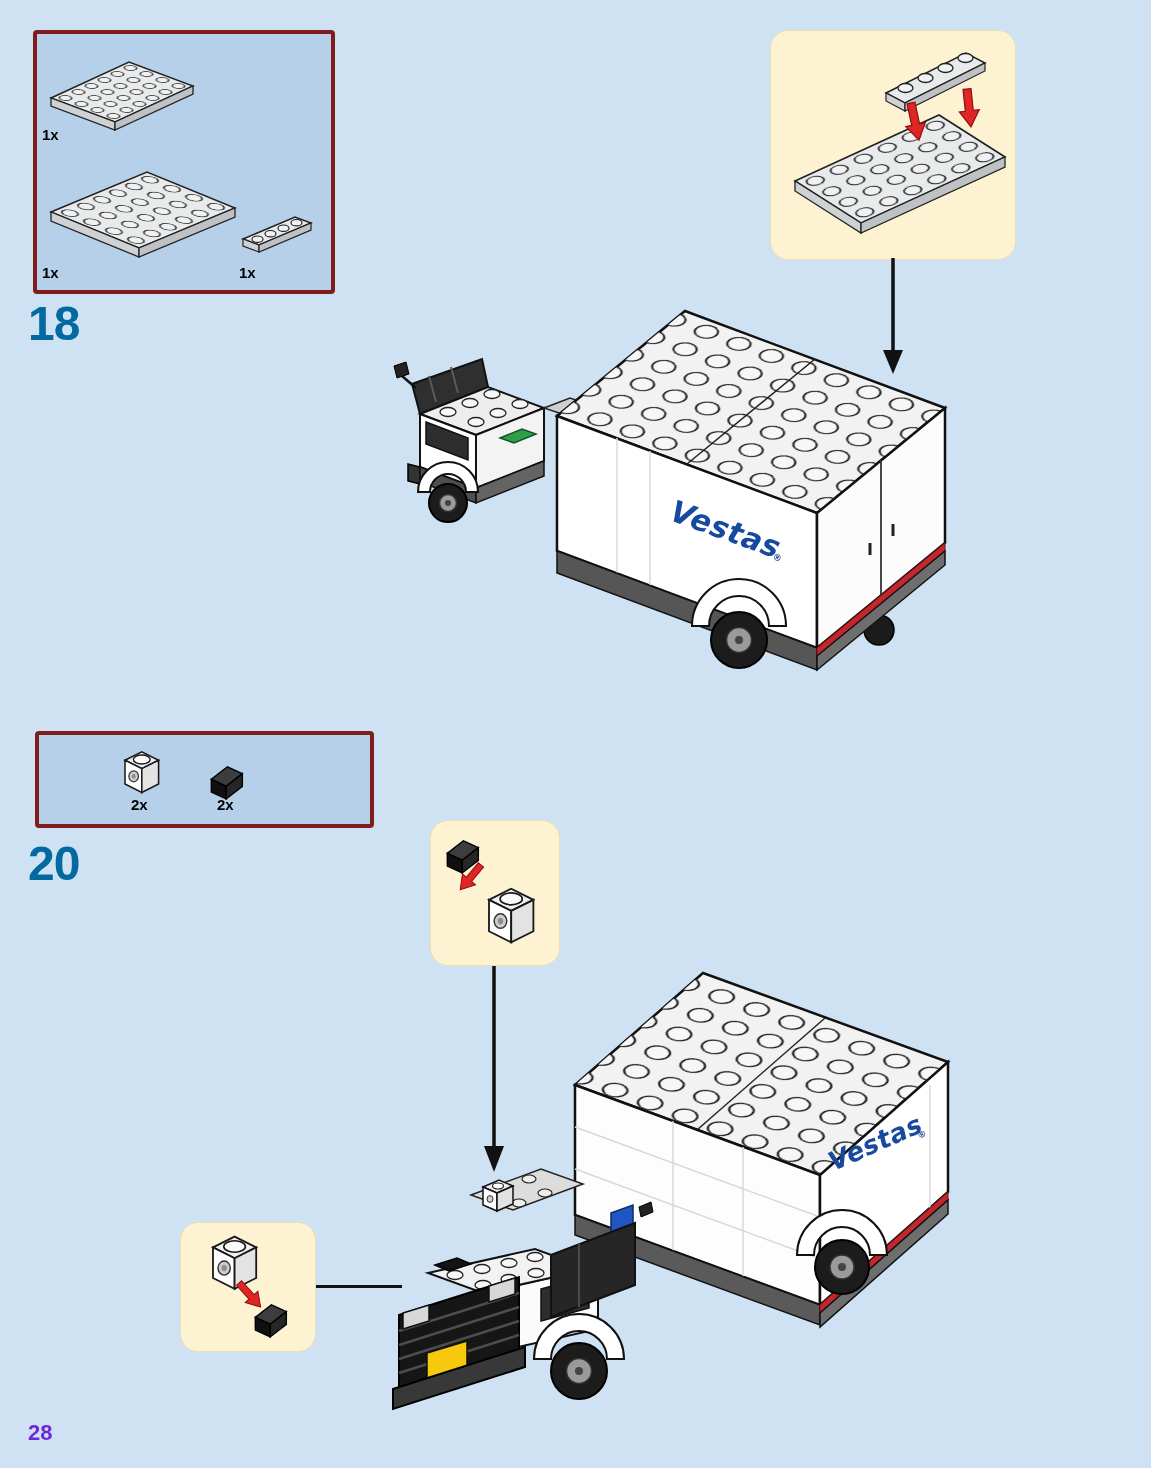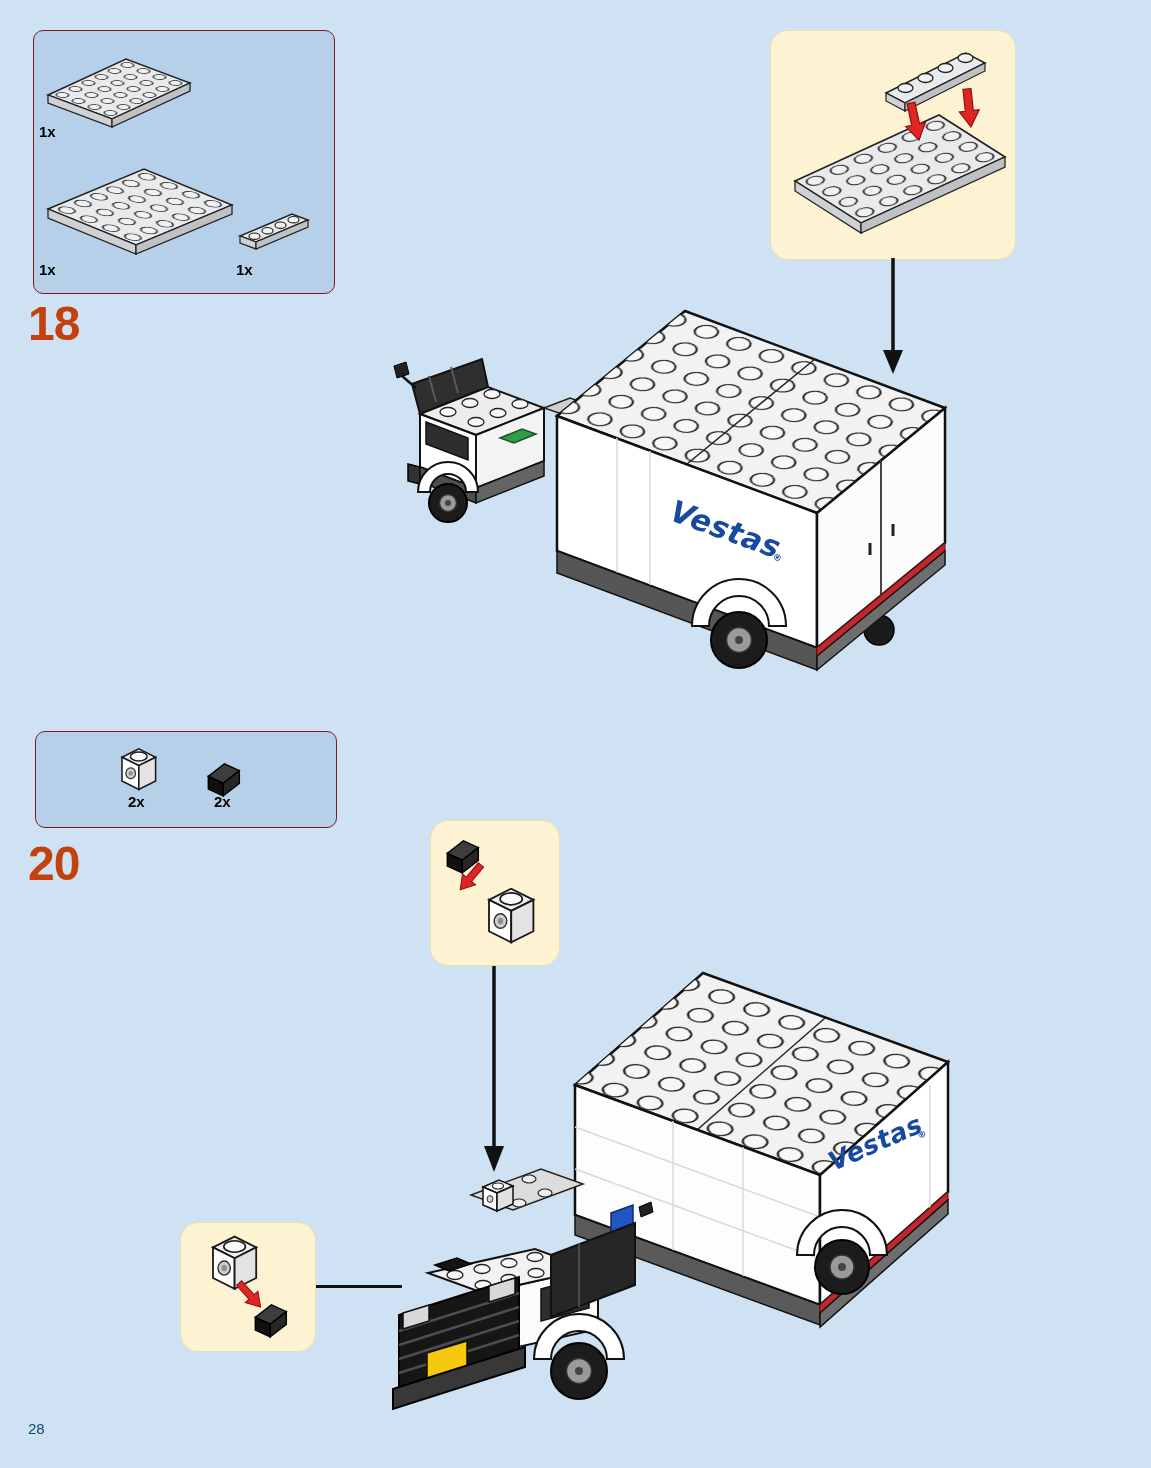--- a/index.html
+++ b/index.html
@@ -8,47 +8,47 @@
     width: 1151px; height: 1468px;
     position: relative;
     background: #cfe2f4;
     font-family: "Liberation Sans", sans-serif;
     overflow: hidden;
   }
   .abs { position: absolute; }
   .parts-box {
     position: absolute;
     background: #b7d0ea;
-    border: 1px solid #7f1d1d;
-    border-radius: 10px;
+    border: 4px solid #7f1d1d;
+    border-radius: 4px;
   }
   .callout {
     position: absolute;
     background: #fdf3d2;
     border: 1px solid #ecdfae;
     border-radius: 18px;
   }
   .stepnum {
     position: absolute;
     font-weight: bold;
     font-size: 48px;
-    color: #c2410c;
+    color: #0369a1;
     letter-spacing: -1px;
   }
   .cnt {
     position: absolute;
     font-weight: bold;
     font-size: 15px;
     color: #000;
   }
   .pagenum {
     position: absolute;
-    font-weight: normal;
-    font-size: 15px;
-    color: #0c4a6e;
+    font-weight: bold;
+    font-size: 22px;
+    color: #6d28d9;
   }
   .leader { position: absolute; background: #111; }
   svg { display: block; }
   .vestas {
     font-family: "DejaVu Sans", sans-serif;
     font-style: italic;
     font-weight: bold;
     fill: #16499f;
     letter-spacing: 0.5px;
   }
@@ -193,21 +193,21 @@
     <circle cx="487" cy="334" r="15" fill="#1b1b1b" stroke="#000" stroke-width="1.5"></circle>
     <polygon points="425,352 553,247 553,255 425,360" fill="#c1272d" stroke="#7a1014" stroke-width="1"></polygon>
     <polygon points="425,360 553,255 553,269 425,374" fill="#6e6e6e" stroke="#111" stroke-width="1.5"></polygon>
     <path d="M 300 330 A 47 47 0 0 1 394 330 L 377 330 A 30 30 0 0 0 317 330 Z" fill="#ffffff" stroke="#111" stroke-width="2"></path>
     <circle cx="347" cy="344" r="28" fill="#1c1c1c" stroke="#000" stroke-width="2"></circle>
     <circle cx="347" cy="344" r="12.5" fill="#9a9a9a" stroke="#333" stroke-width="1.5"></circle>
     <circle cx="347" cy="344" r="4" fill="#444444"></circle>
   </g>
 </svg>
 
-<div class="parts-box" style="left:35px; top:731px; width:302px; height:97px;">
+<div class="parts-box" style="left:35px; top:731px; width:339px; height:97px;">
   <svg width="300" height="95" viewBox="0 0 300 95">
     <g transform="translate(86,14) scale(1.4)">
       <polygon points="0,8 12,2 24,8 12,14" fill="#f0f0f0" stroke="#1a1a1a" stroke-width="1.1"></polygon>
       <ellipse cx="12" cy="7.5" rx="6" ry="3.2" fill="#fafafa" stroke="#1a1a1a" stroke-width="1"></ellipse>
       <polygon points="0,8 12,14 12,31 0,25" fill="#ffffff" stroke="#1a1a1a" stroke-width="1.1"></polygon>
       <polygon points="12,14 24,8 24,25 12,31" fill="#e3e3e3" stroke="#1a1a1a" stroke-width="1.1"></polygon>
       <ellipse cx="6.2" cy="19.5" rx="3.4" ry="3.9" fill="#cfcfcf" stroke="#333" stroke-width="0.9"></ellipse>
       <ellipse cx="6.2" cy="19.5" rx="1.5" ry="1.8" fill="#909090"></ellipse>
     </g>
     <g transform="translate(170,26) scale(1.15)">

